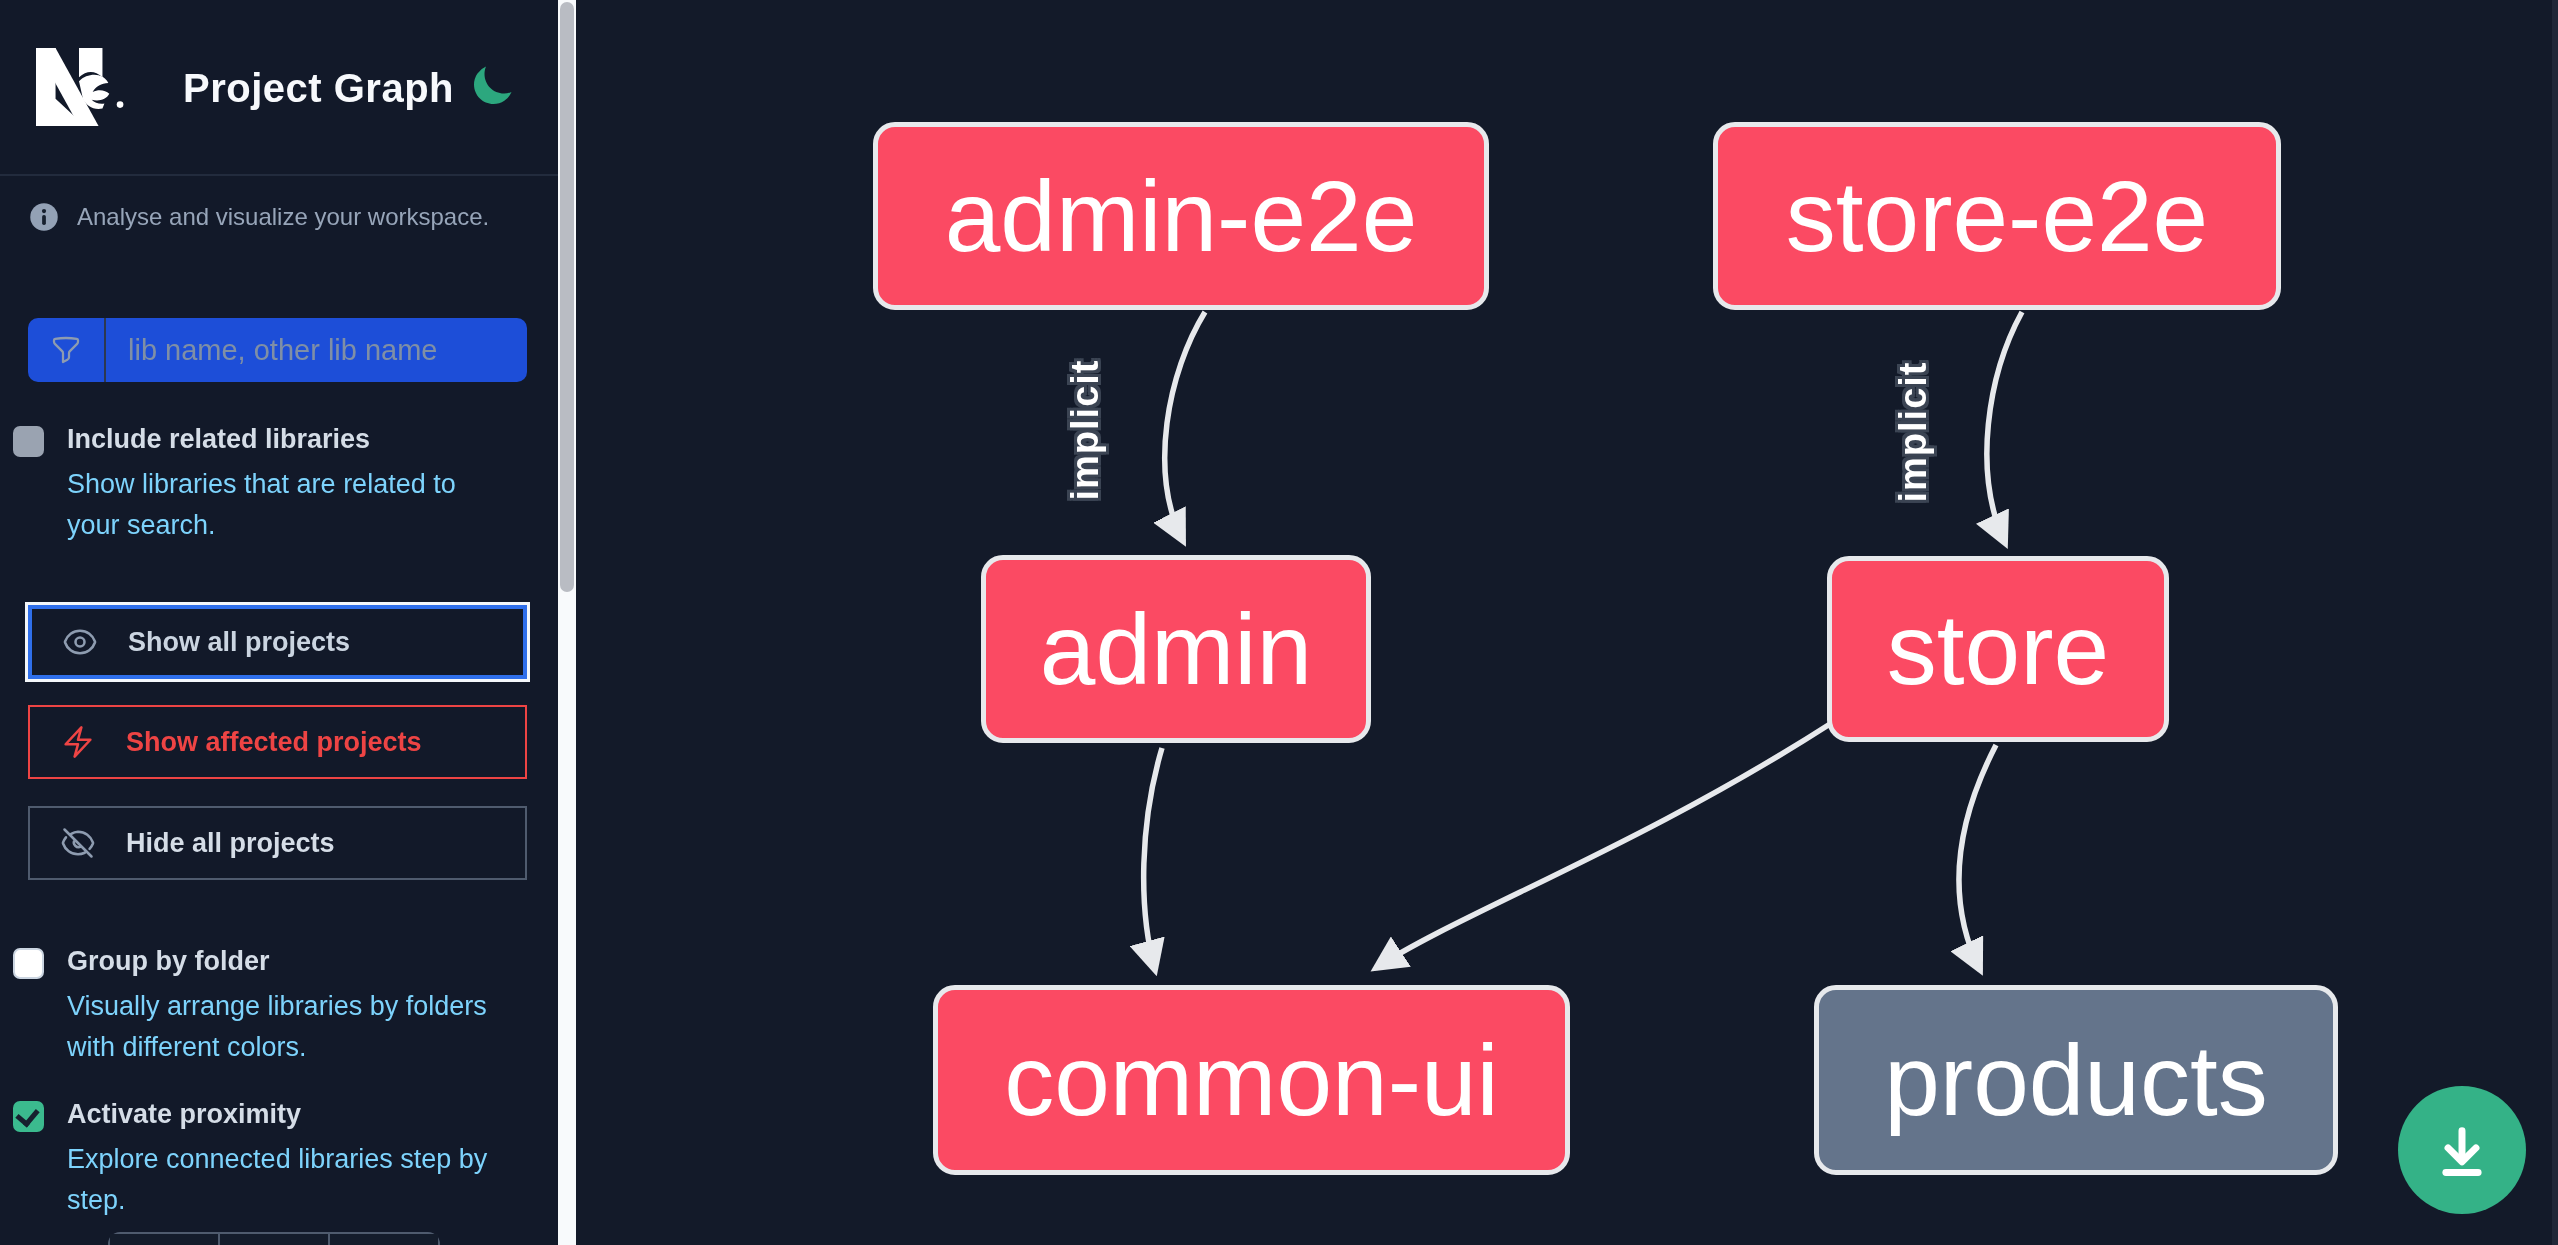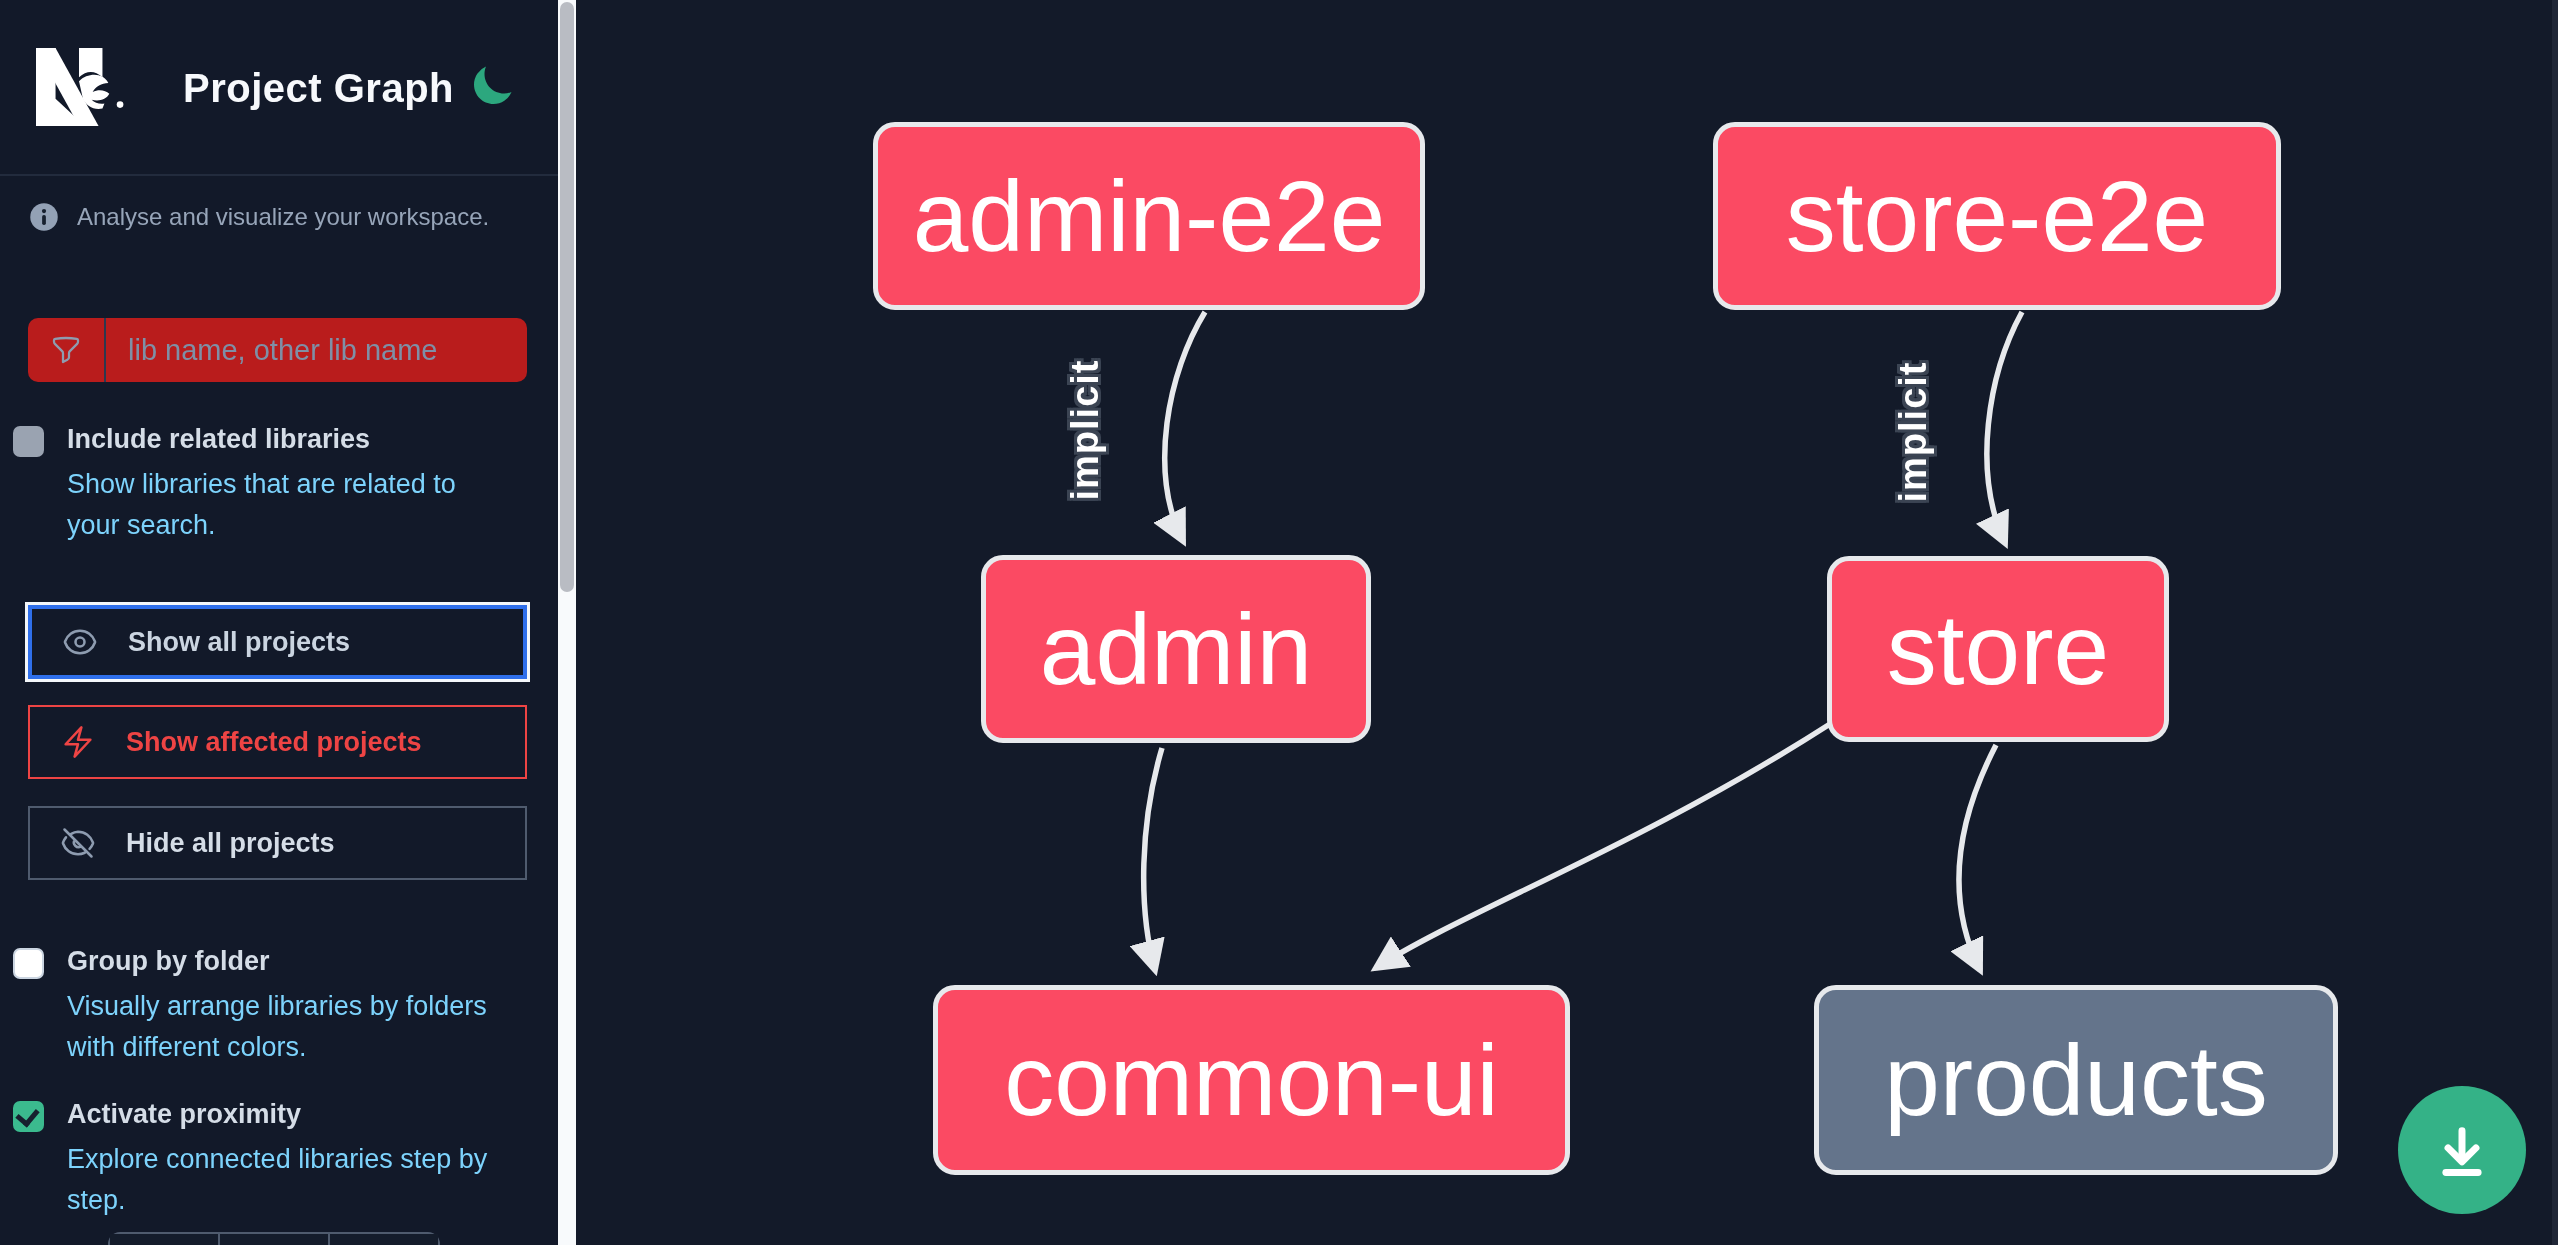--- a/index.html
+++ b/index.html
@@ -15,21 +15,21 @@
   .nx-logo { position:absolute; left:30px; top:44px; width:98px; height:86px; }
   .app-title { position:absolute; left:183px; top:66px; font-size:40px; font-weight:700;
                color:#f7f9fc; letter-spacing:.5px; }
   .moon-btn { position:absolute; left:468px; top:62px; width:48px; height:48px; cursor:pointer; }
 
   .info-row { position:absolute; left:29px; top:200px; width:500px; height:34px;
               display:flex; align-items:center; gap:18px; }
   .info-text { font-size:24px; color:#97a5b9; }
 
   .search-box { position:absolute; left:28px; top:318px; width:499px; height:64px;
-                background:#b91c1c; border-radius:10px; display:flex; align-items:flex-end; }
+                background:#1d4ed8; border-radius:10px; display:flex; align-items:flex-end; }
   .search-icon-cell { width:88px; height:64px; display:flex; align-items:center;
                       justify-content:center; border-right:2px solid #2d3850; }
   .search-input { flex:1; height:64px; background:transparent; border:none; outline:none;
                   padding:0 22px; font-size:29px; color:#cbd5e1;
                   font-family:"Liberation Sans", sans-serif; }
   .search-input::placeholder { color:#7f8fa6; }
 
   .toggle-row { position:absolute; left:11px; width:500px; }
   .cbx { position:absolute; left:2px; top:2px; width:31px; height:31px; border-radius:7px; }
   .cbx.unchecked-gray { background:#9aa3b1; }
@@ -70,21 +70,21 @@
   .right-gutter { position:absolute; right:0; top:0; width:6px; height:1245px;
                   background:#202737; }
   .edges-svg { position:absolute; left:0; top:0; width:2558px; height:1245px; z-index:1;
                pointer-events:none; }
 
   .gnode { position:absolute; z-index:2; border:5px solid #e7e9ec; border-radius:22px;
            display:flex; align-items:center; justify-content:center; color:#ffffff;
            font-size:100px; letter-spacing:0; cursor:pointer; }
   .n-pink { background:#fb4a63; }
   .n-gray { background:#64748b; }
-  .node-admin-e2e { left:873px;  top:122px; width:552px; height:188px; }
+  .node-admin-e2e { left:873px;  top:122px; width:616px; height:188px; }
   .node-store-e2e { left:1713px; top:122px; width:568px; height:188px; }
   .node-admin     { left:981px;  top:555px; width:390px; height:188px; }
   .node-store     { left:1827px; top:556px; width:342px; height:186px; }
   .node-common-ui { left:933px;  top:985px; width:637px; height:190px; }
   .node-products  { left:1814px; top:985px; width:524px; height:190px; }
 
   .edge-label { position:absolute; z-index:3; font-size:38px; font-weight:700; color:#ffffff;
                 transform:translate(-50%,-50%) rotate(-90deg); letter-spacing:1px;
                 text-shadow:3px 0 0 #3b4453,-3px 0 0 #3b4453,0 3px 0 #3b4453,0 -3px 0 #3b4453,
                             3px 3px 0 #3b4453,-3px -3px 0 #3b4453,3px -3px 0 #3b4453,-3px 3px 0 #3b4453; }

